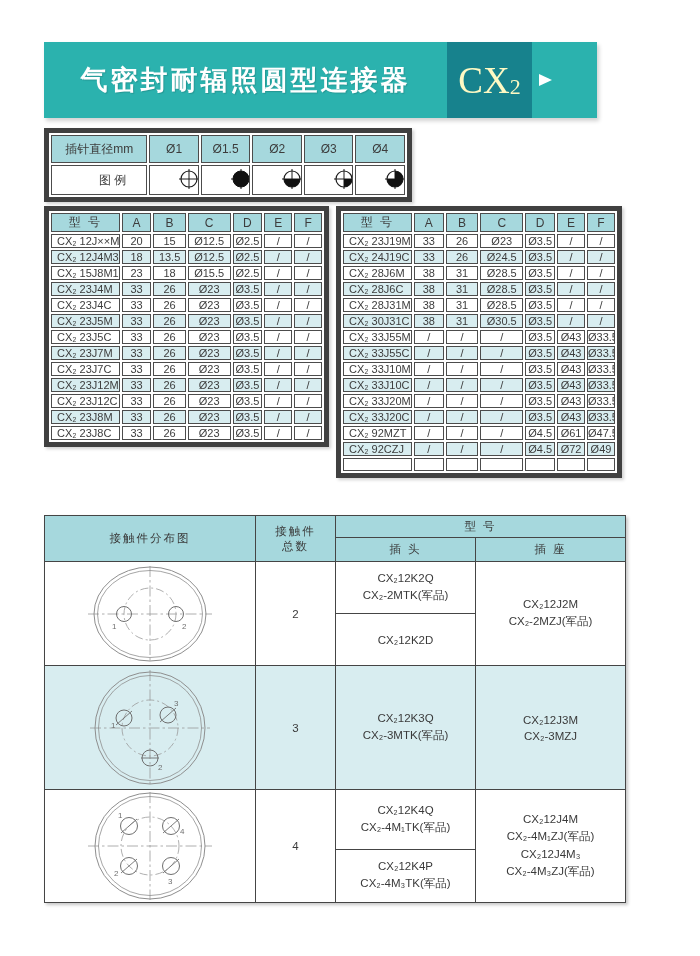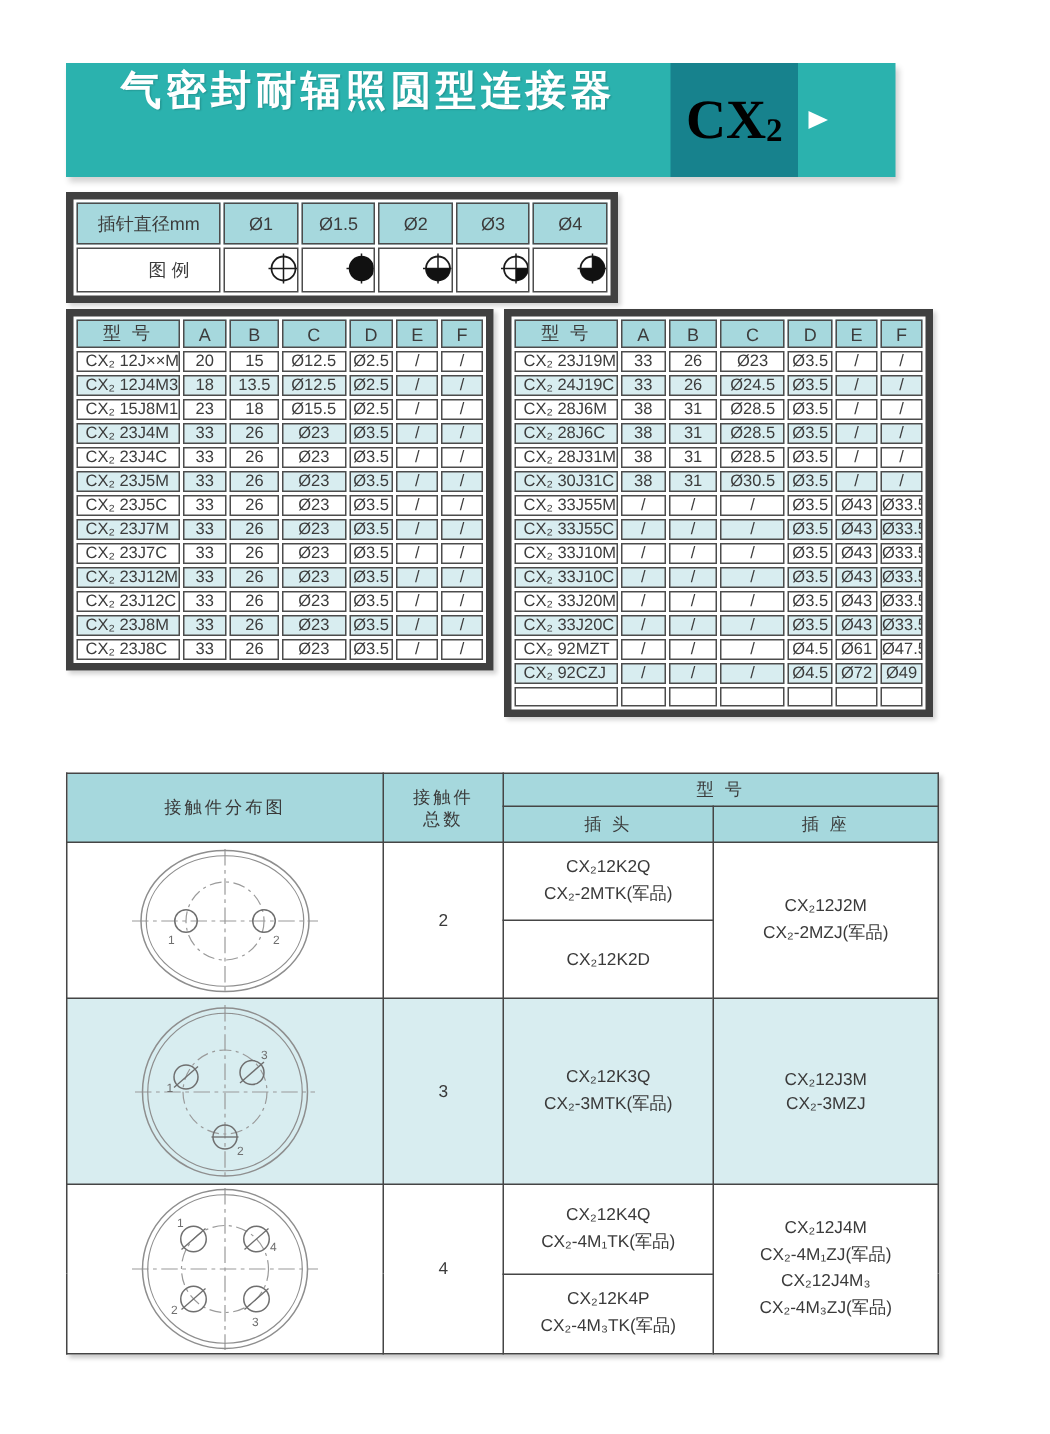--- a/index.html
+++ b/index.html
@@ -3,31 +3,31 @@
 <meta charset="utf-8">
 <style>
   * { margin:0; padding:0; box-sizing:border-box; }
   html,body { background:#ffffff; }
   body { font-family:"Liberation Sans", sans-serif; }
   .page { position:relative; width:700px; height:956px; background:#ffffff; overflow:hidden; }
 
   
   .band {
     position:absolute; left:44px; top:42px; width:553px; height:76px;
-    background:var(--band,#2bb2ae); display:flex; 
+    background:var(--band,#2bb2ae); display:flex; align-items:center;
     box-shadow:2px 3px 4px rgba(0,0,0,.18);
   }
   .band-title {
     flex:1; text-align:center; color:#fff; font-size:27px; font-weight:bold;
     letter-spacing:3px; text-shadow:1px 1px 1px rgba(0,0,0,.15);
   }
   .brand-box {
-    width:85px; height:76px; background:var(--brand,#17828d); color:#000000;
+    width:85px; height:76px; background:var(--brand,#17828d); color:#fef9c3;
     display:flex; align-items:center; justify-content:center;
-    font-family:"Liberation Serif", serif; font-weight:bold; font-size:37px;
+    font-family:"Liberation Serif", serif; font-weight:normal; font-size:37px;
   }
   .brand-sub { font-size:22px; margin-top:14px; }
   .arrow-zone { width:65px; display:flex; align-items:center; }
   .arrow {
     margin-left:7px; width:0; height:0;
     border-left:13px solid #fff; border-top:6px solid transparent; border-bottom:6px solid transparent;
   }
 
   
   table.spaced {

